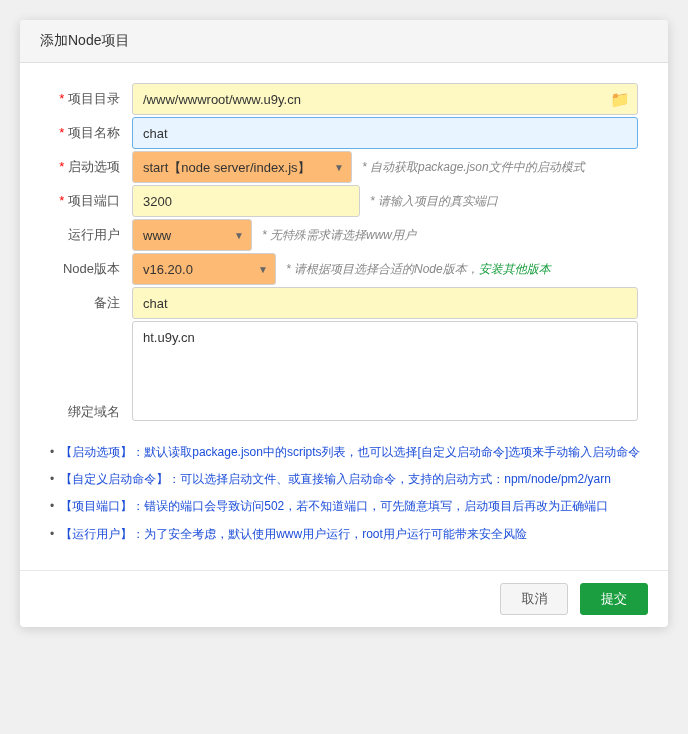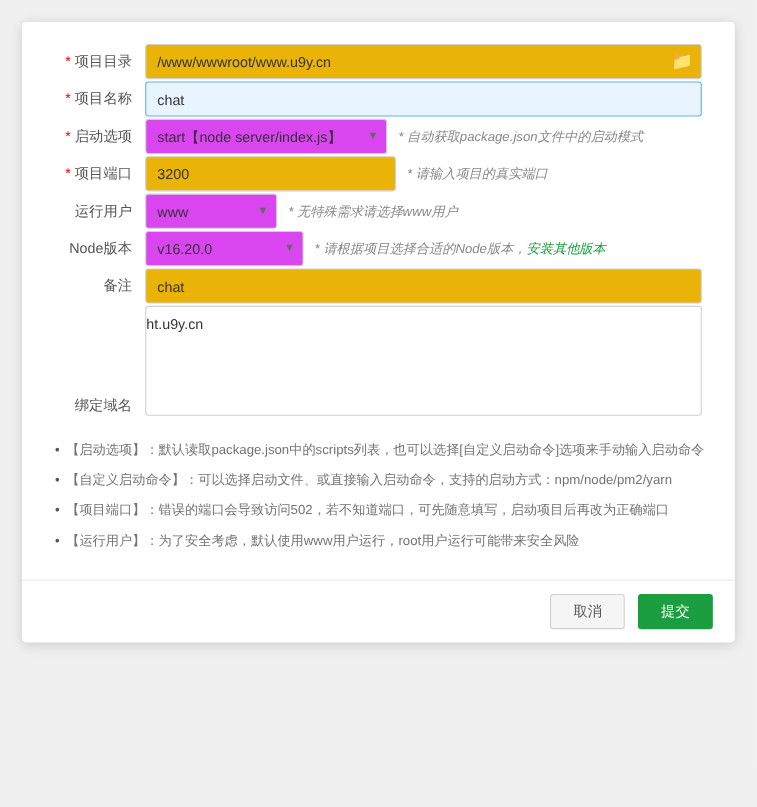--- a/index.html
+++ b/index.html
@@ -51,21 +51,21 @@
     }
     .form-control {
       flex: 1;
       height: 32px;
       border: 1px solid #d0d0d0;
       border-radius: 3px;
       padding: 0 10px;
       font-size: 13px;
       color: #333;
       outline: none;
-      background: #eab308;
+      background: #fef9c3;
     }
     .form-control.highlighted {
       background: #e8f4ff;
       border-color: #66afe9;
     }
     .input-with-icon {
       position: relative;
       flex: 1;
       display: flex;
       align-items: center;
@@ -99,21 +99,21 @@
       position: relative;
       display: inline-block;
     }
     .form-select {
       height: 32px;
       border: 1px solid #d0d0d0;
       border-radius: 3px;
       padding: 0 28px 0 10px;
       font-size: 13px;
       color: #333;
-      background: #d946ef;
+      background: #fdba74;
       appearance: none;
       -webkit-appearance: none;
       cursor: pointer;
       outline: none;
     }
     .select-arrow {
       position: absolute;
       right: 8px;
       top: 50%;
       transform: translateY(-50%);
@@ -127,21 +127,21 @@
     .select-user {
       width: 120px;
     }
     .select-node {
       width: 144px;
     }
     .textarea-control {
       flex: 1;
       border: 1px solid #d0d0d0;
       border-radius: 3px;
-      padding: 8px 0;
+      padding: 8px 10px;
       font-size: 13px;
       color: #333;
       outline: none;
       background: #fff;
       resize: none;
       height: 100px;
       font-family: inherit;
     }
     .form-row-top {
       align-items: flex-end;
@@ -150,21 +150,21 @@
       padding-top: 6px;
     }
     .notes-section {
       padding: 10px 20px 10px 30px;
       border-top: none;
     }
     .note-item {
       display: flex;
       align-items: flex-end;
       margin-bottom: 8px;
-      color: #737373;
+      color: #1d4ed8;
       font-size: 12px;
       line-height: 1.6;
     }
     .note-item::before {
       content: "•";
       margin-right: 6px;
       color: #555;
       flex-shrink: 0;
     }
     .dialog-footer {
@@ -190,20 +190,21 @@
     .btn-submit {
       background: #1a9e3f;
       border-color: #1a9e3f;
       color: #fff;
     }
   </style>
 </head>
 <body>
 
 <div class="dialog">
+  <div class="dialog-header">添加Node项目</div>
   <div class="dialog-body">
 
     <div class="form-row">
       <label class="form-label required">项目目录</label>
       <div class="input-with-icon">
         <input type="text" class="form-control" value="/www/wwwroot/www.u9y.cn" style="">
         <span class="folder-icon">📁</span>
       </div>
     </div>
 

